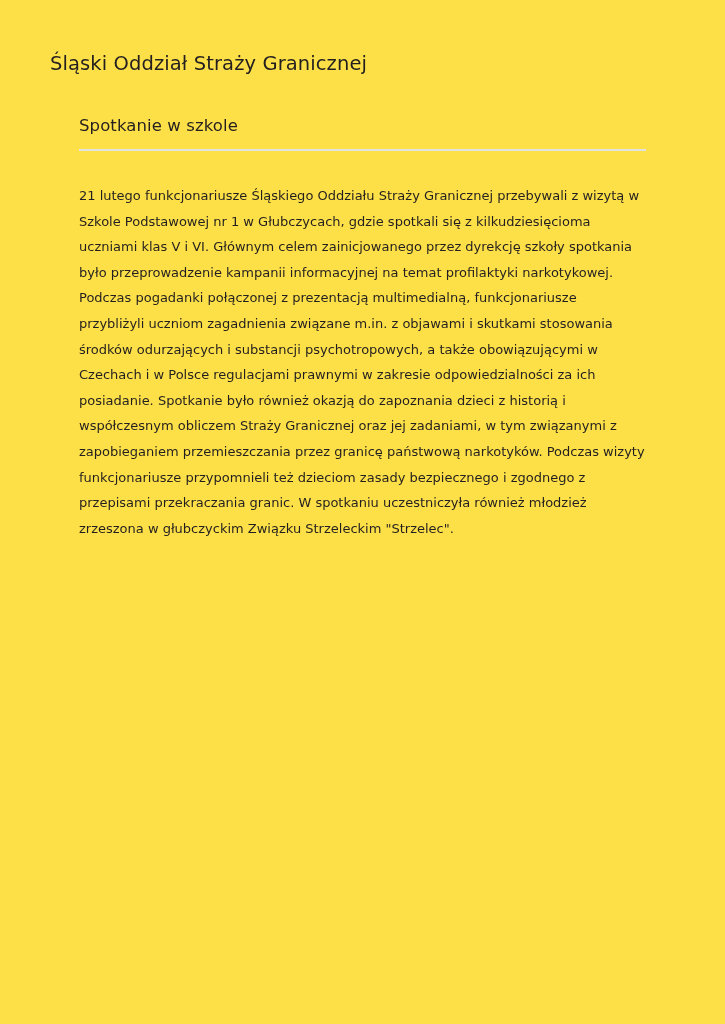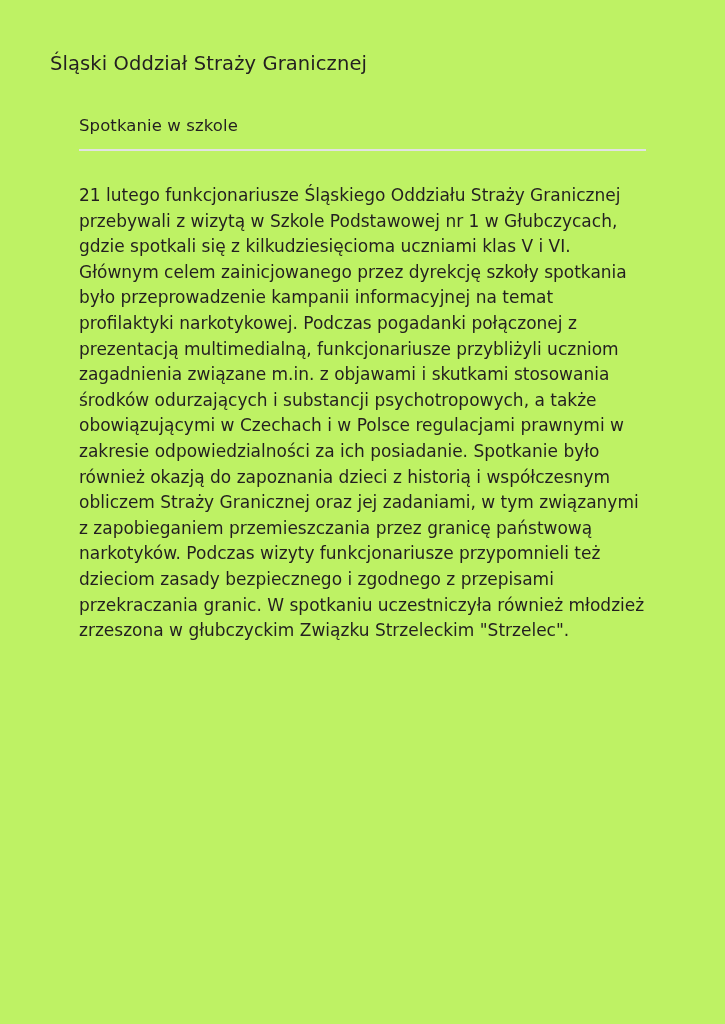--- a/index.html
+++ b/index.html
@@ -14,21 +14,21 @@
     color: #231f20;
     position: relative;
     overflow: hidden;
   }
   .page {
     position: absolute;
     top: 0;
     left: 0;
     width: 725px;
     height: 1024px;
-    background: #bef264;
+    background: #fde047;
   }
   .site-title {
     position: absolute;
     left: 50px;
     top: 52px;
     font-size: 19.5px;
     font-weight: 400;
     letter-spacing: 0.1px;
     color: #231f20;
     white-space: nowrap;
@@ -67,21 +67,21 @@
   }
   .author-row {
     padding: 13px 0 13px 0;
   }
   .author-label {
     font-size: 9.8px;
     color: #4f8a3f;
   }
   .body-text {
     margin-top: 32px;
-    font-size: 17px;
+    font-size: 13px;
     line-height: 25.6px;
     color: #231f20;
     text-align: left;
   }
 </style>
 </head>
 <body>
 
 <div class="page">
 

